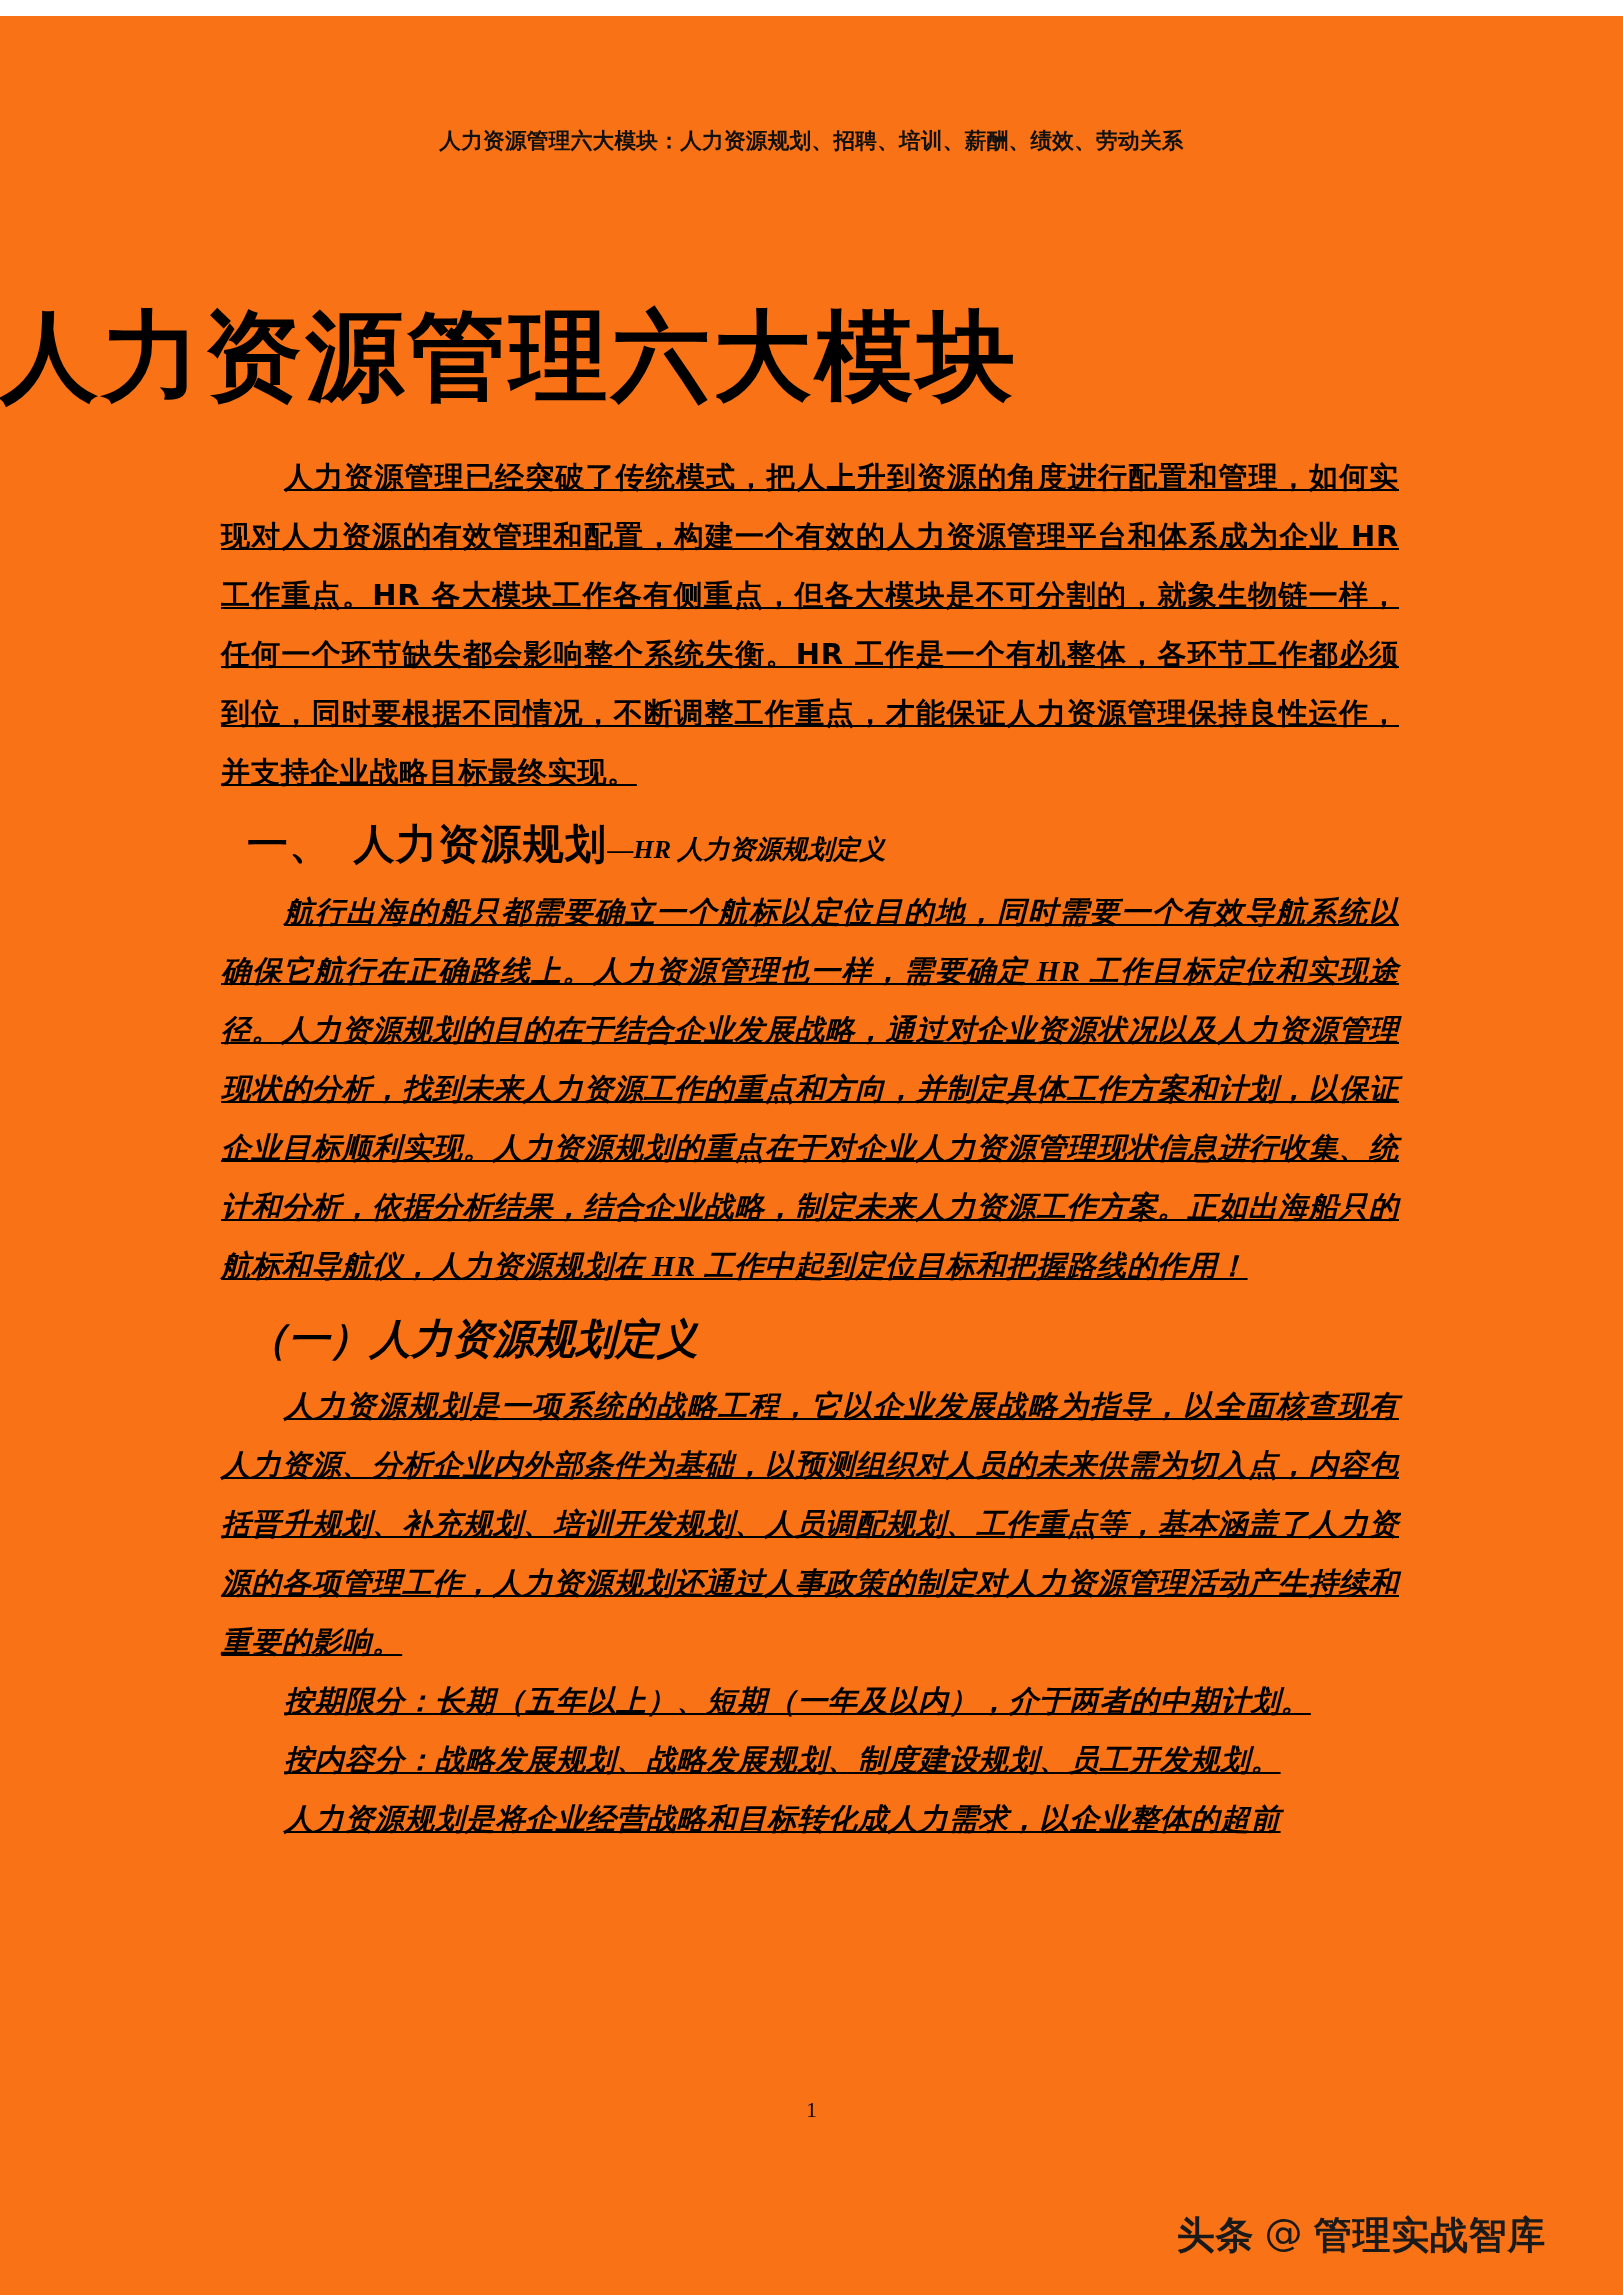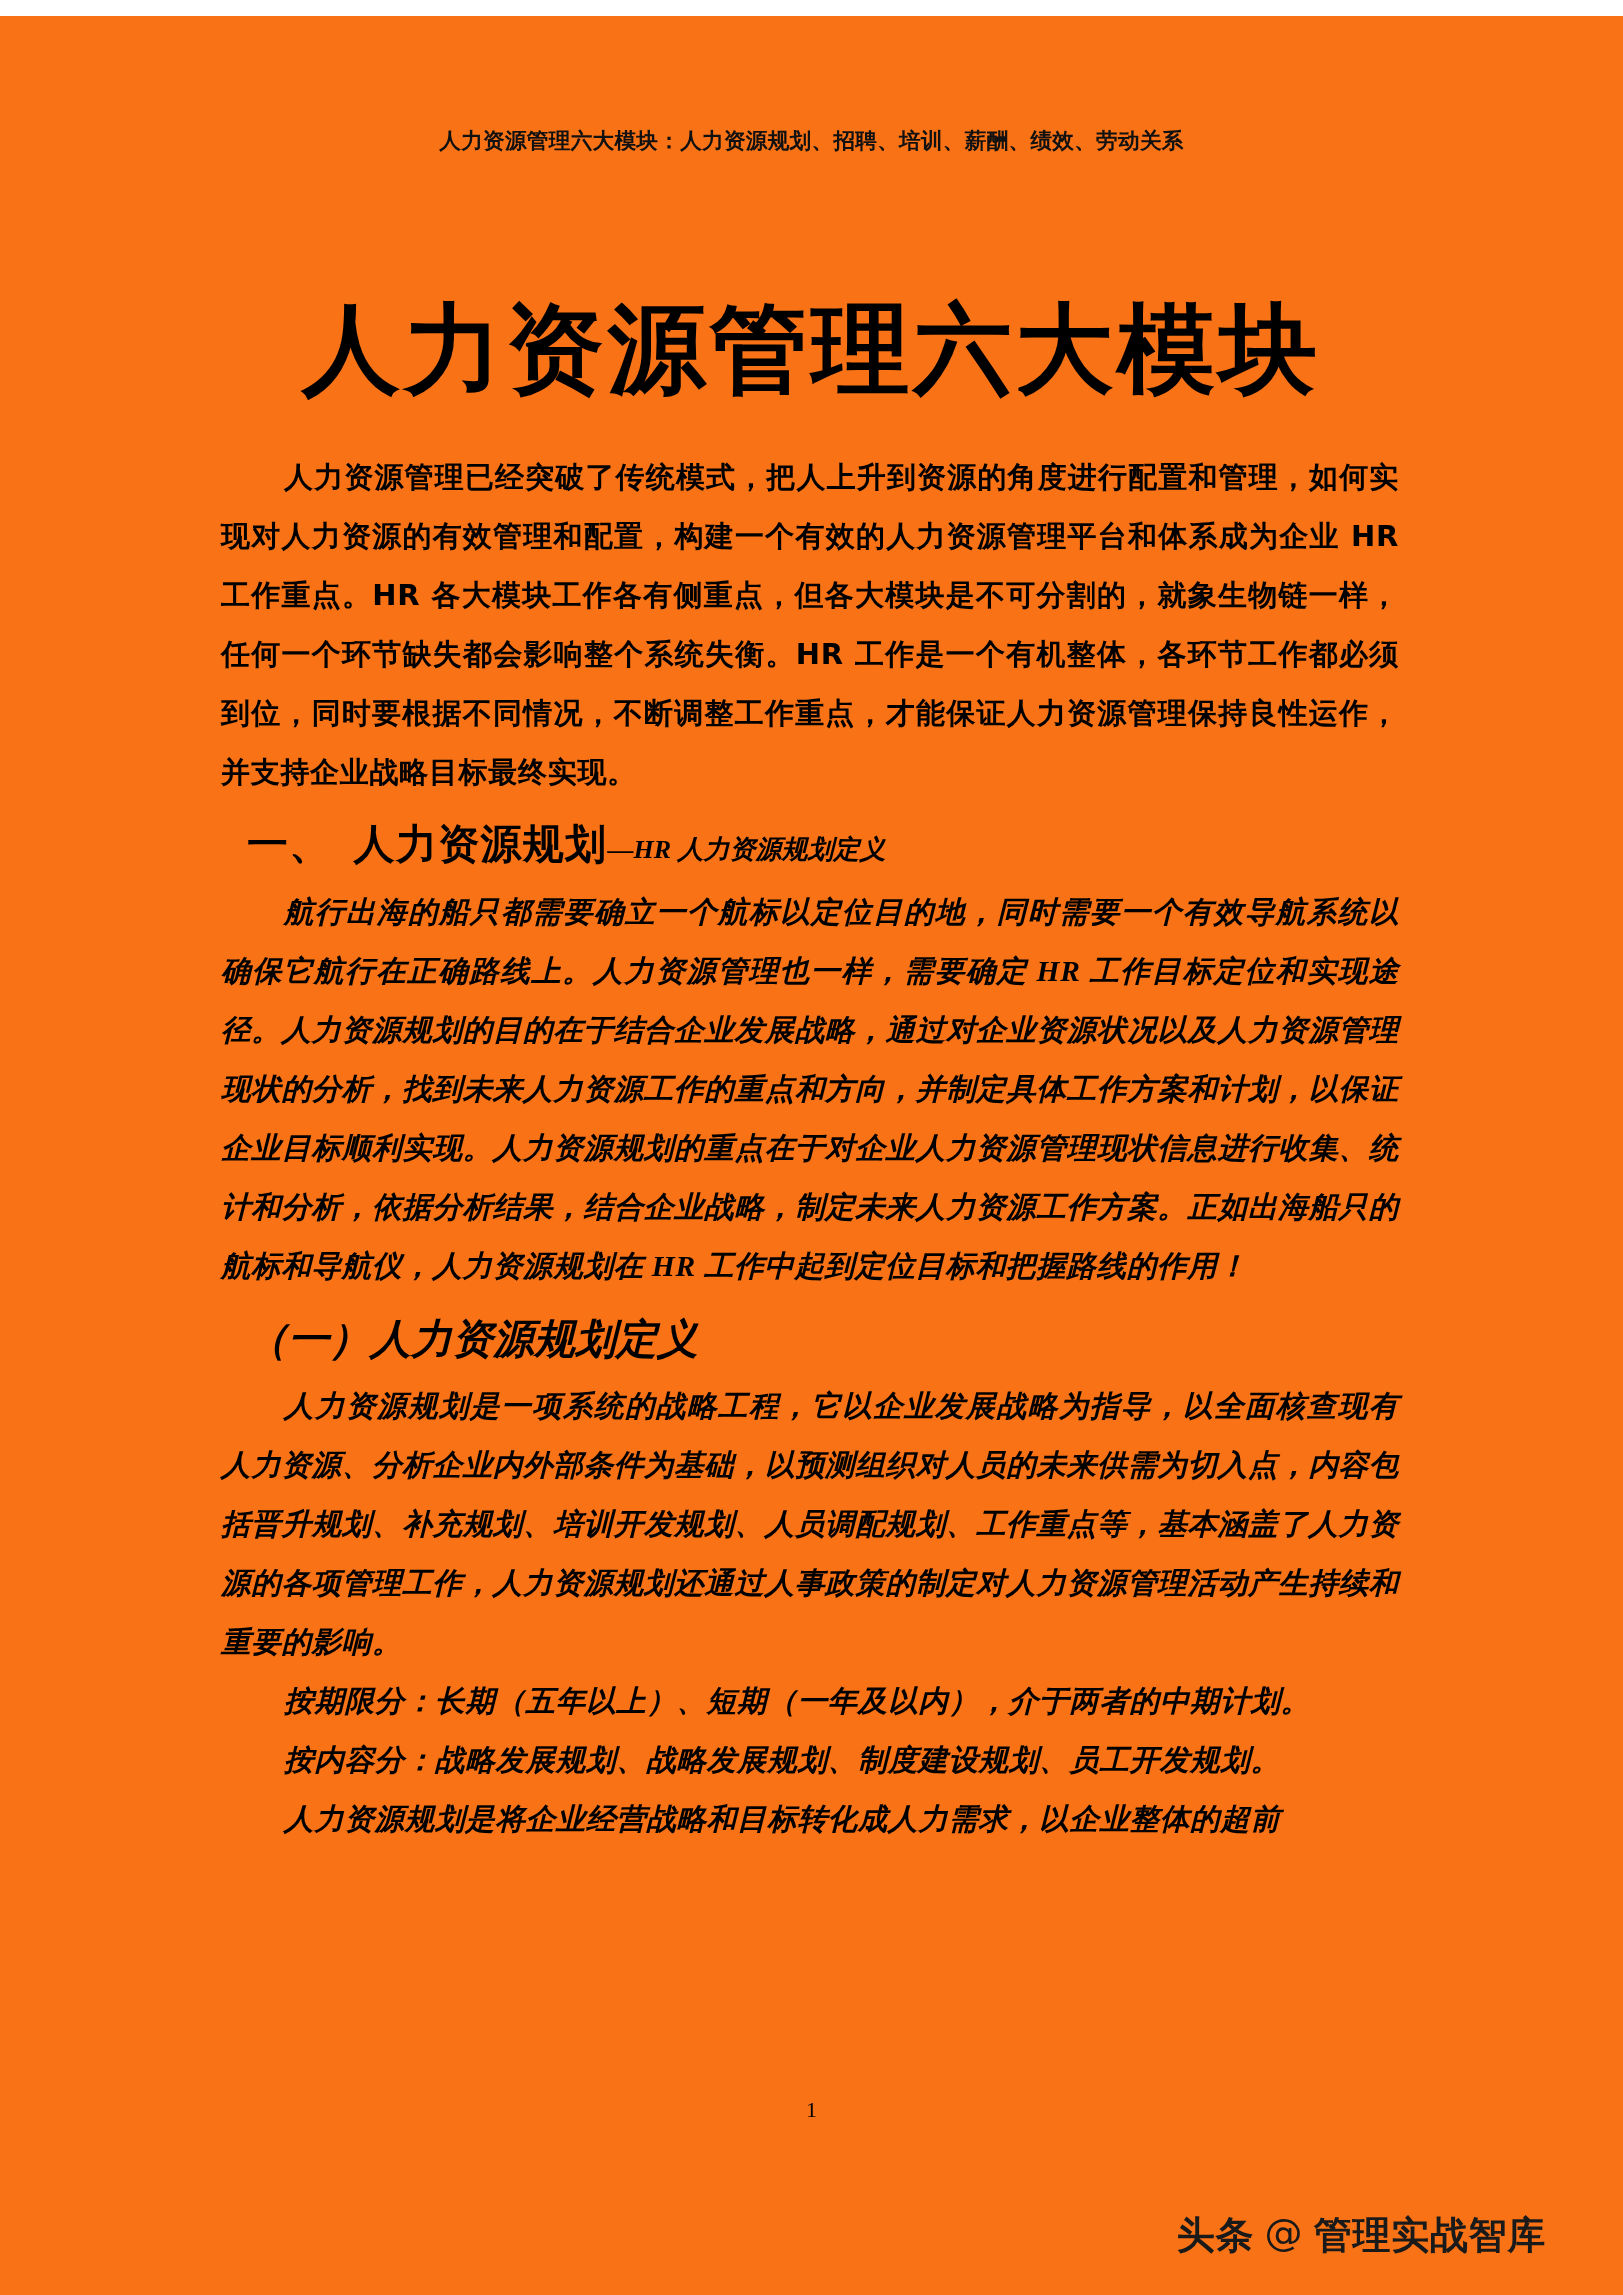--- a/index.html
+++ b/index.html
@@ -35,22 +35,21 @@
     color: #111111;
     white-space: nowrap;
   }
 
   
   .doc-title {
     position: absolute;
     top: 216px;
     left: 0;
     width: 1623px;
-    text-align: center;
-    font-family: Liberation Mono, monospace;
+    font-family: Liberation Sans, sans-serif;
     font-size: 98px;
     font-weight: 700;
     letter-spacing: 3.9px;
     line-height: 1.2;
     color: #000000;
     white-space: nowrap;
   }
 
   
   .content {
@@ -60,20 +59,21 @@
     width: 1178px;
   }
 
   p.para {
     margin: 0;
     font-size: 29.5px;
     line-height: 59px;
     text-align: justify;
     text-justify: inter-character;
     letter-spacing: 0.7px;
+    text-decoration: underline;
   }
   
   p.intro {
     font-family: "DejaVu Sans", "Liberation Sans", sans-serif;
     font-weight: 700;
     font-size: 29px;
     line-height: 59px;
   }
   
   p.kai, .kai {

